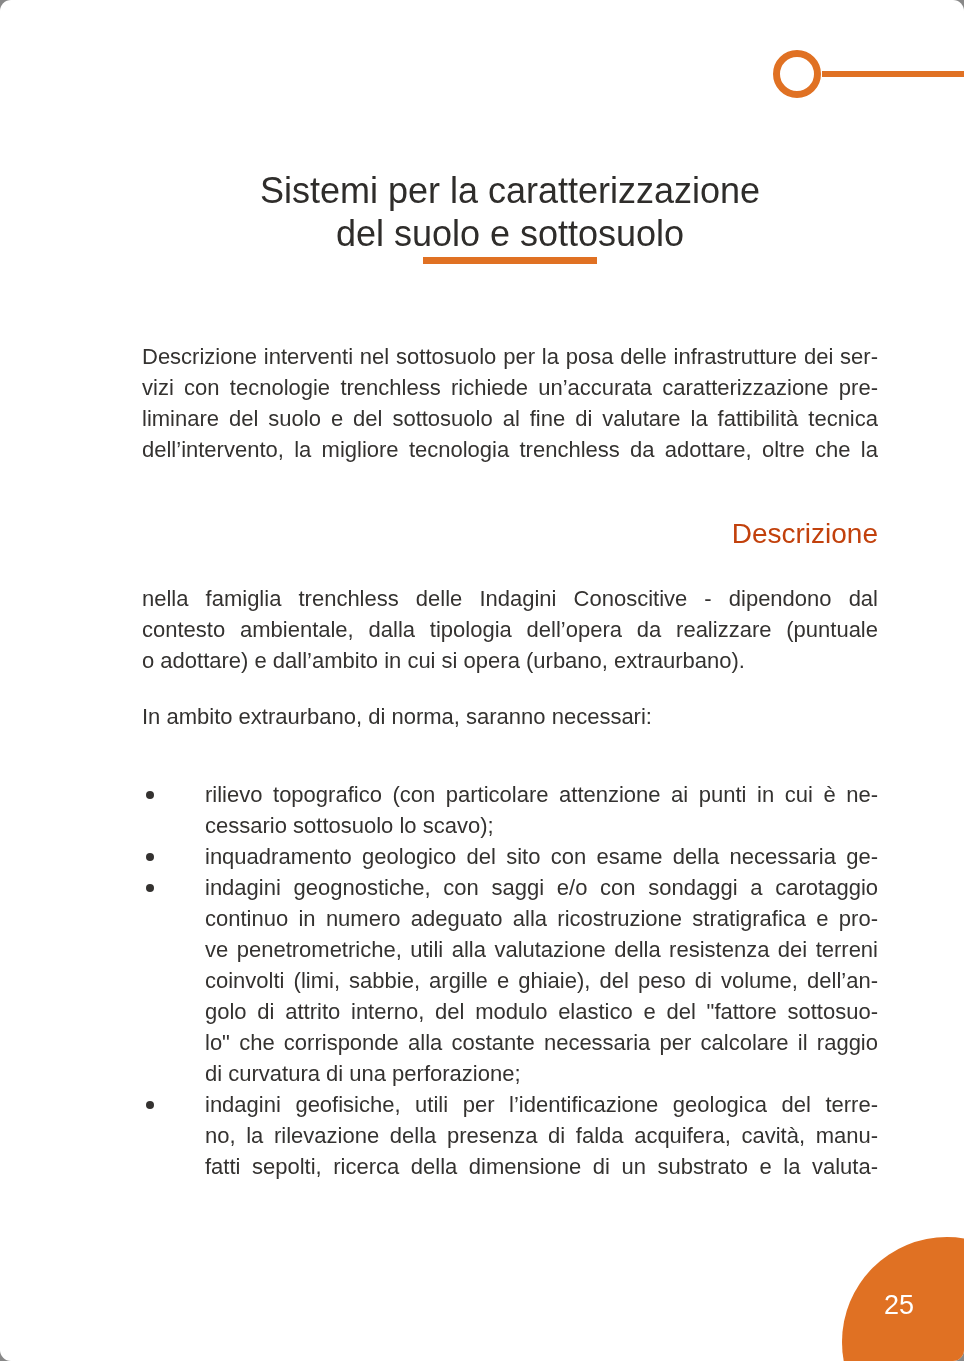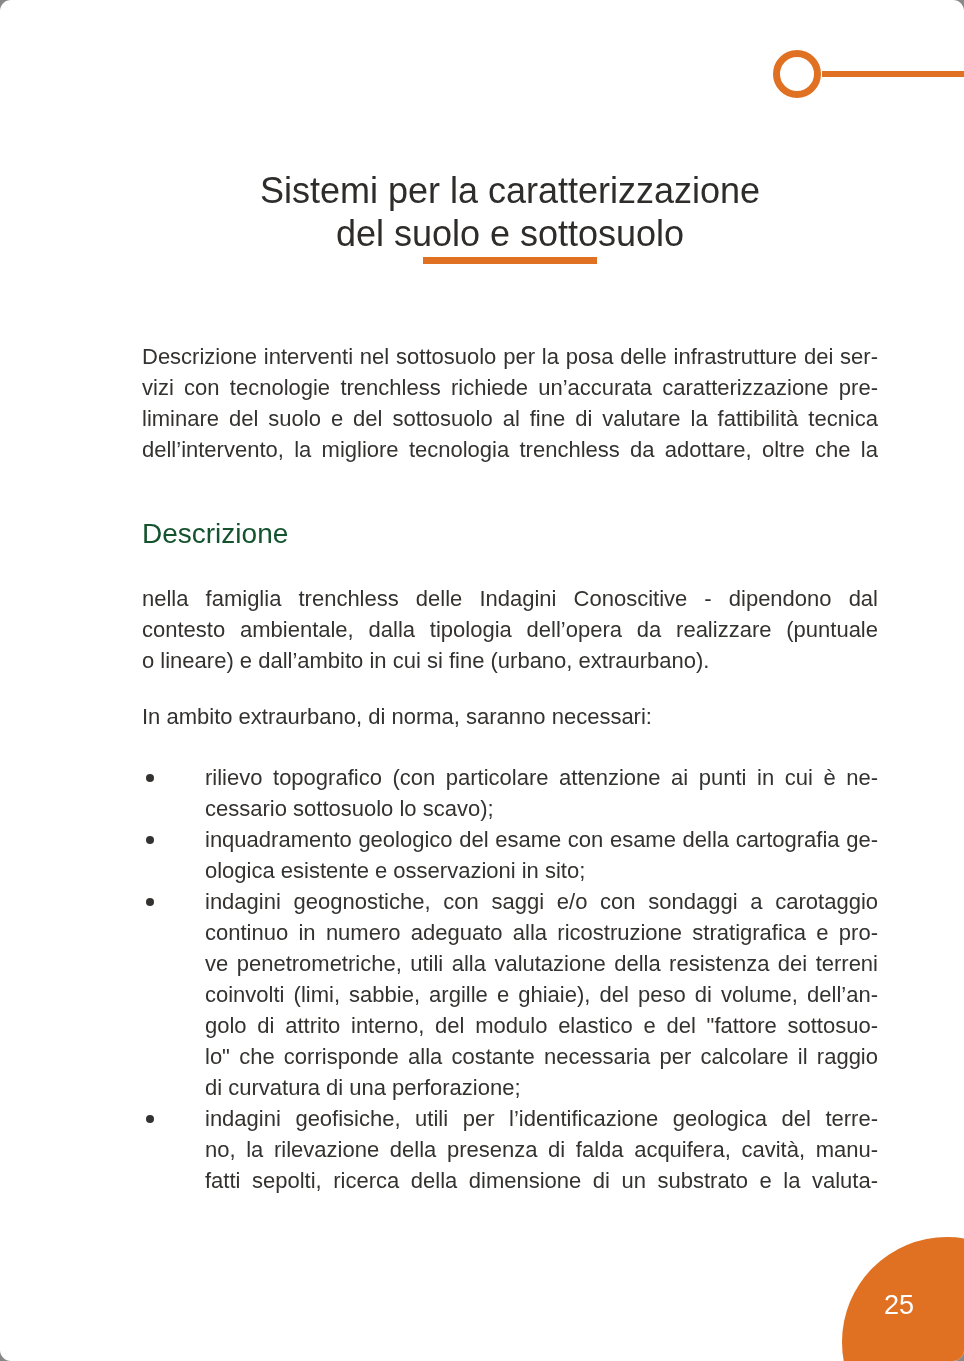--- a/index.html
+++ b/index.html
@@ -42,23 +42,23 @@
   .jline{
     height:31px;overflow:hidden;
     text-align:justify;
     text-align-last:justify;
   }
   .jline.final{
     text-align-last:left;
   }
   .section-heading{
     position:absolute;left:142px;top:518px;width:736px;
-    text-align:left;
+    text-align:right;
     font-size:28px;line-height:31px;font-weight:400;
-    color:#14532d;
+    color:#c2410c;
   }
   .list-intro{
     text-align:left;
   }
   .bullet-item{
     position:relative;
     padding-left:63px;
   }
   .bullet-dot{
     position:absolute;left:4px;top:12px;
@@ -96,37 +96,36 @@
     <div class="jline">vizi con tecnologie trenchless richiede un’accurata caratterizzazione pre-</div>
     <div class="jline">liminare del suolo e del sottosuolo al fine di valutare la fattibilità tecnica</div>
     <div class="jline">dell’intervento, la migliore tecnologia trenchless da adottare, oltre che la</div>
   </div>
 
   <div class="section-heading">Descrizione</div>
 
   <div class="body-block" style="top:583px">
     <div class="jline">nella famiglia trenchless delle Indagini Conoscitive - dipendono dal</div>
     <div class="jline">contesto ambientale, dalla tipologia dell’opera da realizzare (puntuale</div>
-    <div class="jline final">o lineare) e dall’ambito in cui si fine (urbano, extraurbano).</div>
+    <div class="jline final">o adottare) e dall’ambito in cui si opera (urbano, extraurbano).</div>
   </div>
 
   <div class="body-block list-intro" style="top:701px">In ambito extraurbano, di norma, saranno necessari:</div>
 
-  <div class="body-block" style="top:762px">
+  <div class="body-block" style="top:779px">
 
     <div class="bullet-item">
       <span class="bullet-dot"></span>
       <div class="jline">rilievo topografico (con particolare attenzione ai punti in cui è ne-</div>
       <div class="jline final">cessario sottosuolo lo scavo);</div>
     </div>
 
     <div class="bullet-item">
       <span class="bullet-dot"></span>
-      <div class="jline">inquadramento geologico del esame con esame della cartografia ge-</div>
-      <div class="jline final">ologica esistente e osservazioni in sito;</div>
+      <div class="jline">inquadramento geologico del sito con esame della necessaria ge-</div>
     </div>
 
     <div class="bullet-item">
       <span class="bullet-dot"></span>
       <div class="jline">indagini geognostiche, con saggi e/o con sondaggi a carotaggio</div>
       <div class="jline">continuo in numero adeguato alla ricostruzione stratigrafica e pro-</div>
       <div class="jline">ve penetrometriche, utili alla valutazione della resistenza dei terreni</div>
       <div class="jline">coinvolti (limi, sabbie, argille e ghiaie), del peso di volume, dell’an-</div>
       <div class="jline">golo di attrito interno, del modulo elastico e del "fattore sottosuo-</div>
       <div class="jline">lo" che corrisponde alla costante necessaria per calcolare il raggio</div>

